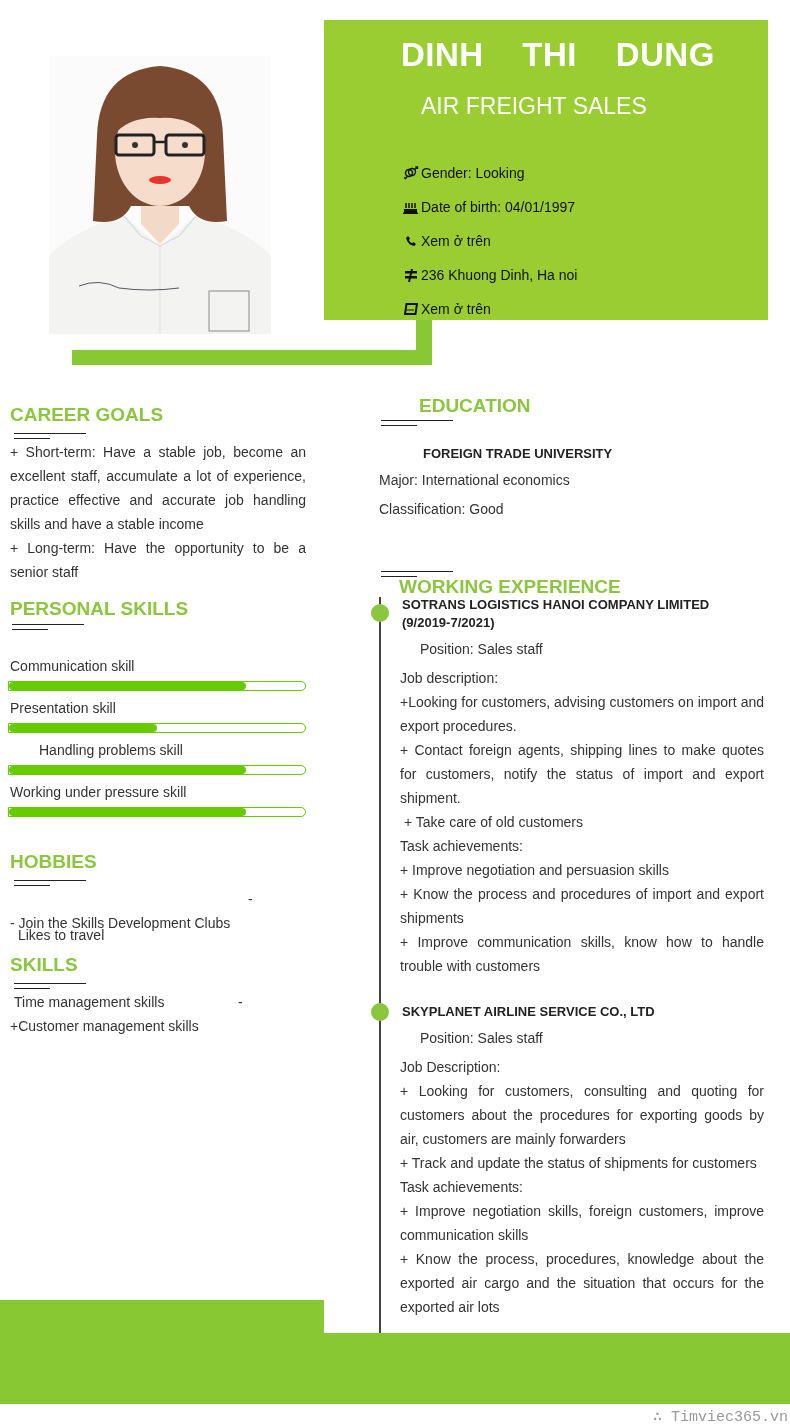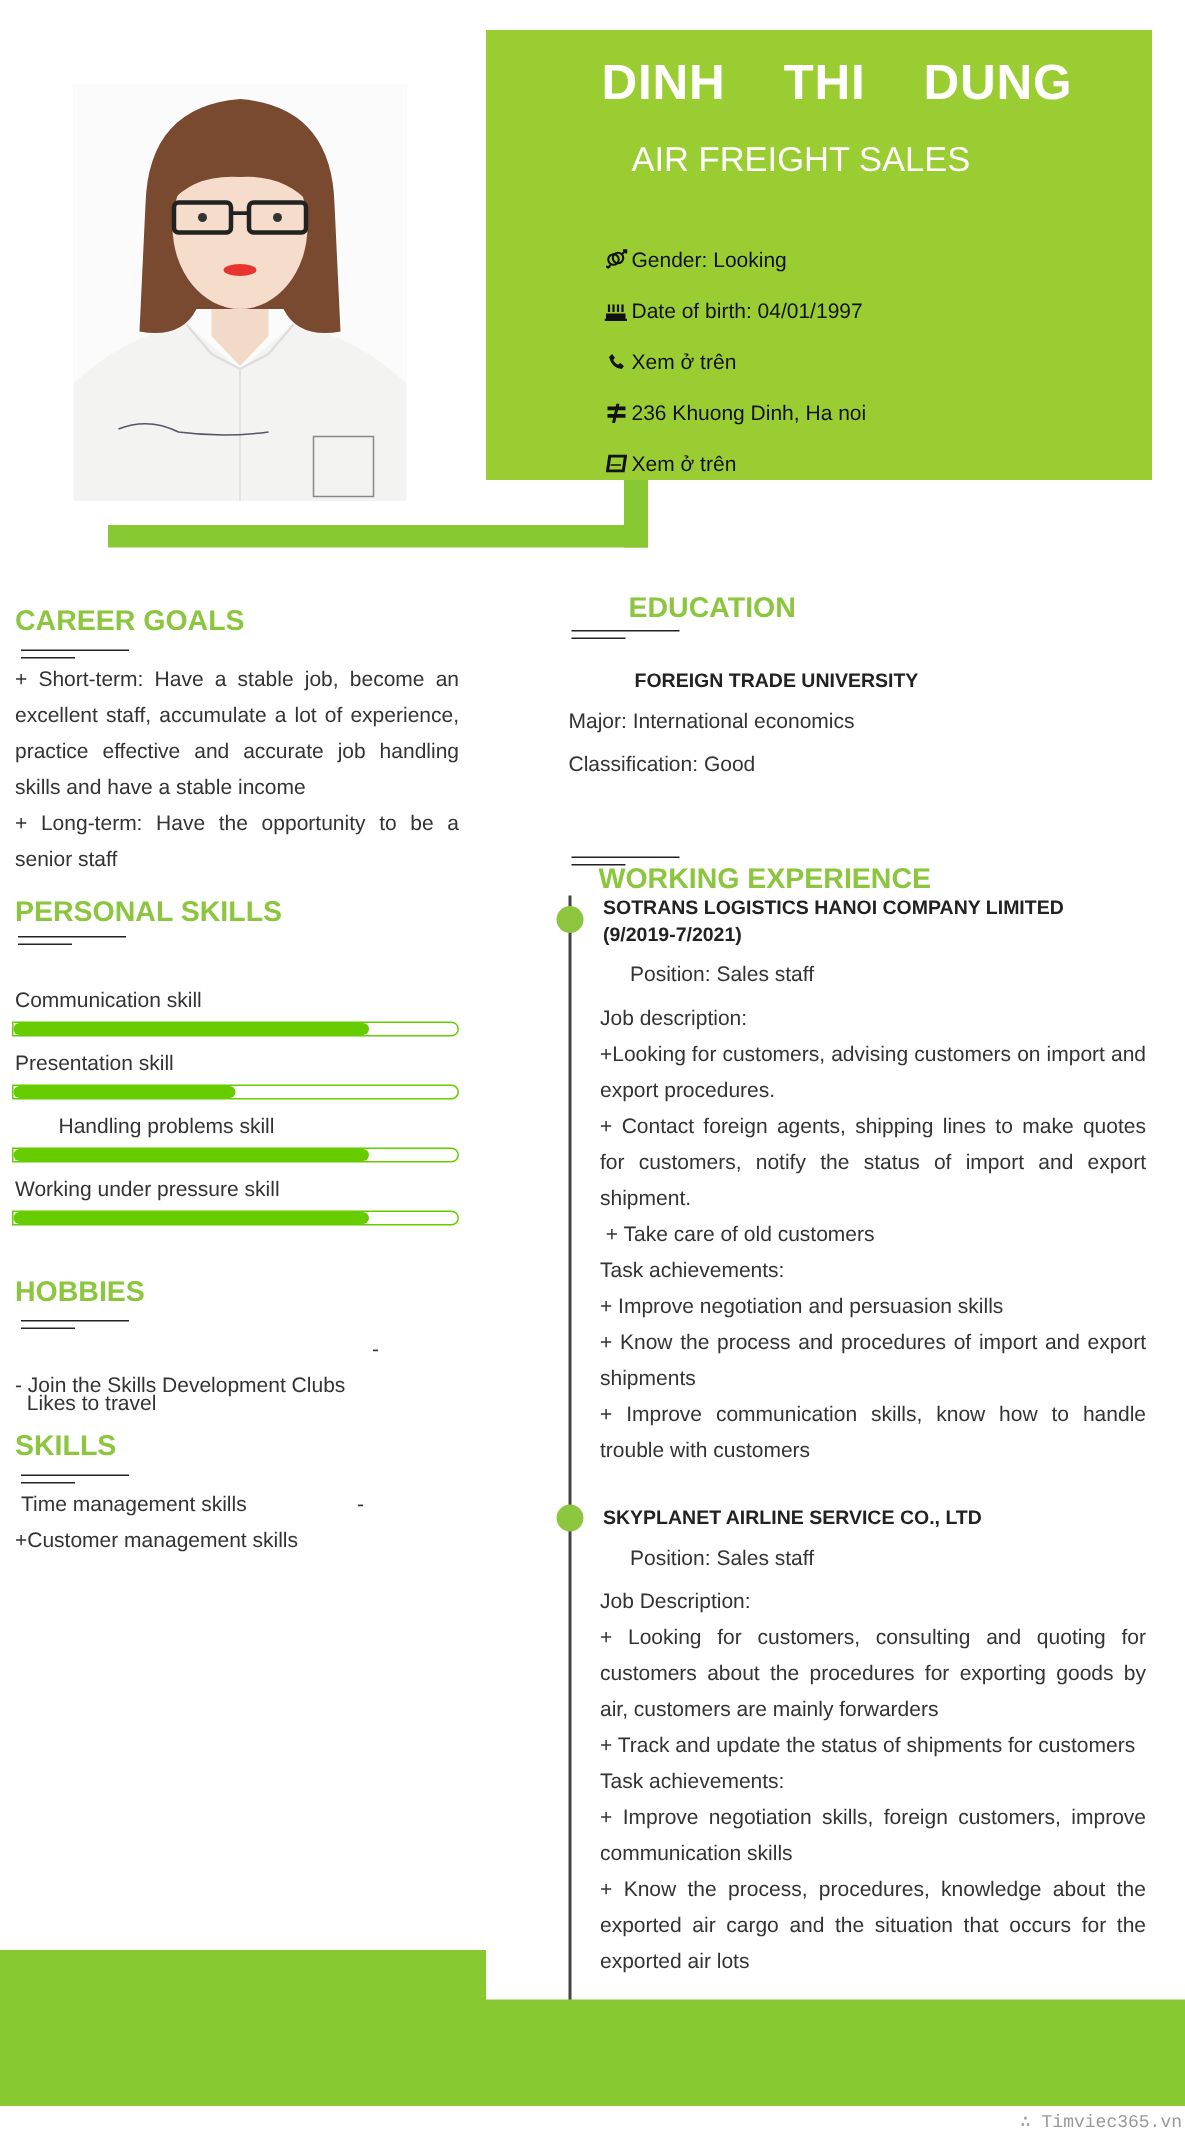--- a/index.html
+++ b/index.html
@@ -37,21 +37,21 @@
 
   
   .tline { left: 379px; top: 597px; width: 2px; height: 737px; background: #444; }
   .tdot { width: 18px; height: 18px; border-radius: 50%; background: #8cc63f; }
 
   .company { font-weight: bold; font-size: 13px; color: #222; line-height: 18px; }
 
   
   .foot-l { left: 0; top: 1300px; width: 324px; height: 104px; background: #88c832; }
   .foot-r { left: 324px; top: 1333px; width: 466px; height: 71px; background: #88c832; }
-  .watermark { right: 2px; top: 1407px; font-family: "Liberation Mono", "DejaVu Sans Mono", monospace; font-size: 12px; color: #999; }
+  .watermark { right: 2px; top: 1407px; font-family: "Liberation Mono", "DejaVu Sans Mono", monospace; font-size: 15px; color: #999; }
 </style>
 </head>
 <body>
 
 <div class="abs hdr">
   <div class="hdr-name">DINH    THI    DUNG</div>
   <div class="hdr-title">AIR FREIGHT SALES</div>
   <div class="info-list">
     <div class="info-item">
       <span class="info-icon">

